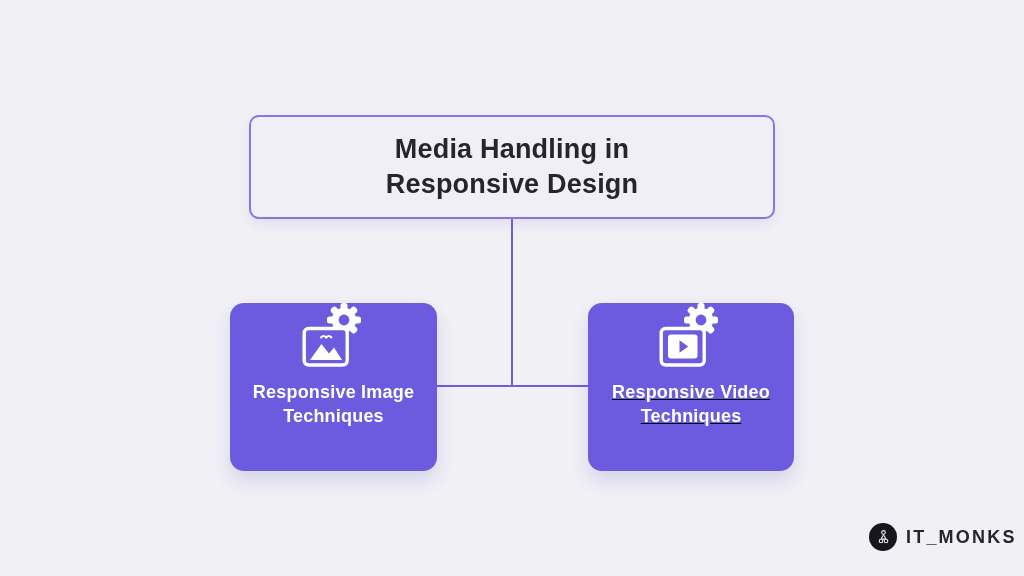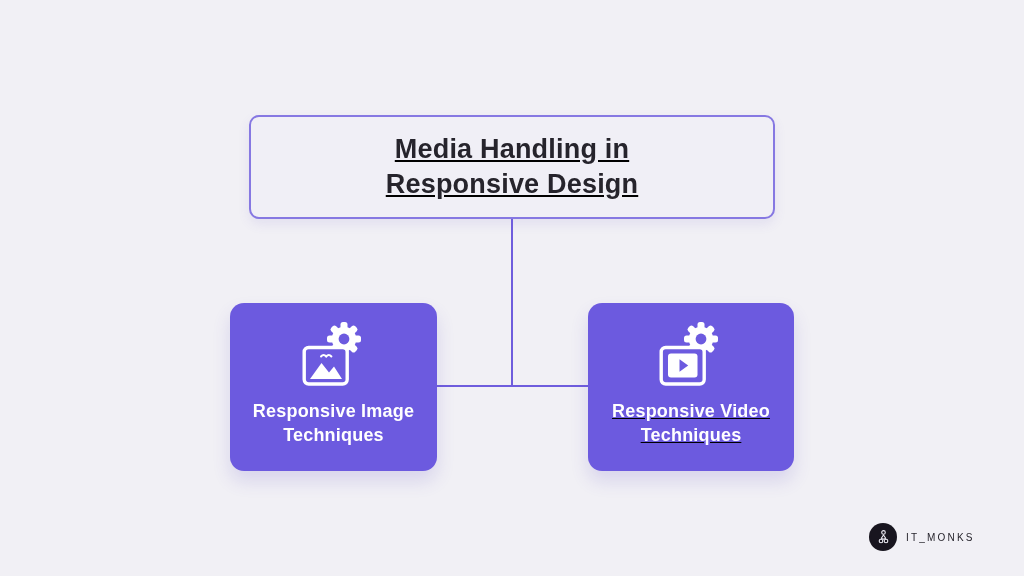--- a/index.html
+++ b/index.html
@@ -21,21 +21,20 @@
     position: absolute;
     left: 249px; top: 115px;
     width: 526px; height: 104px;
     background: #F0EFF6;
     border: 2px solid #8678E2;
     border-radius: 10px;
     display: flex;
     align-items: center;
     justify-content: center;
     box-shadow: 0 5px 12px rgba(100, 80, 200, 0.10);
-    text-decoration: underline;
   }
   .root-label {
     font-size: 27px;
     line-height: 35px;
     font-weight: 700;
     color: #26242C;
     text-align: center;
     white-space: pre-line;
     letter-spacing: 0.2px;
   }
@@ -55,21 +54,20 @@
   }
 
   
   .child-node {
     position: absolute;
     background: #6C5ADF;
     border-radius: 14px;
     display: flex;
     flex-direction: column;
     align-items: center;
-    padding-top: 19px;
     box-shadow: 0 10px 18px rgba(90, 70, 190, 0.16);
   }
   .child-node.left  { left: 230px; top: 303px; width: 207px; height: 168px; }
   .child-node.right { left: 588px; top: 303px; width: 206px; height: 168px; text-decoration: underline; }
   .node-icon { width: 64px; height: 64px; flex: 0 0 auto; }
   .node-label {
     margin-top: 13px;
     font-size: 18px;
     line-height: 24px;
     font-weight: 700;
@@ -89,22 +87,22 @@
   }
   .logo-badge {
     width: 28px; height: 28px;
     border-radius: 50%;
     background: #18151F;
     display: flex;
     align-items: center;
     justify-content: center;
   }
   .logo-text {
-    font-size: 10px;
-    font-weight: 400;
+    font-size: 18px;
+    font-weight: 700;
     letter-spacing: 2.2px;
     color: #26242C;
   }
 </style>
 </head>
 <body>
 
 <div class="canvas">
 
   <div class="root-node">

